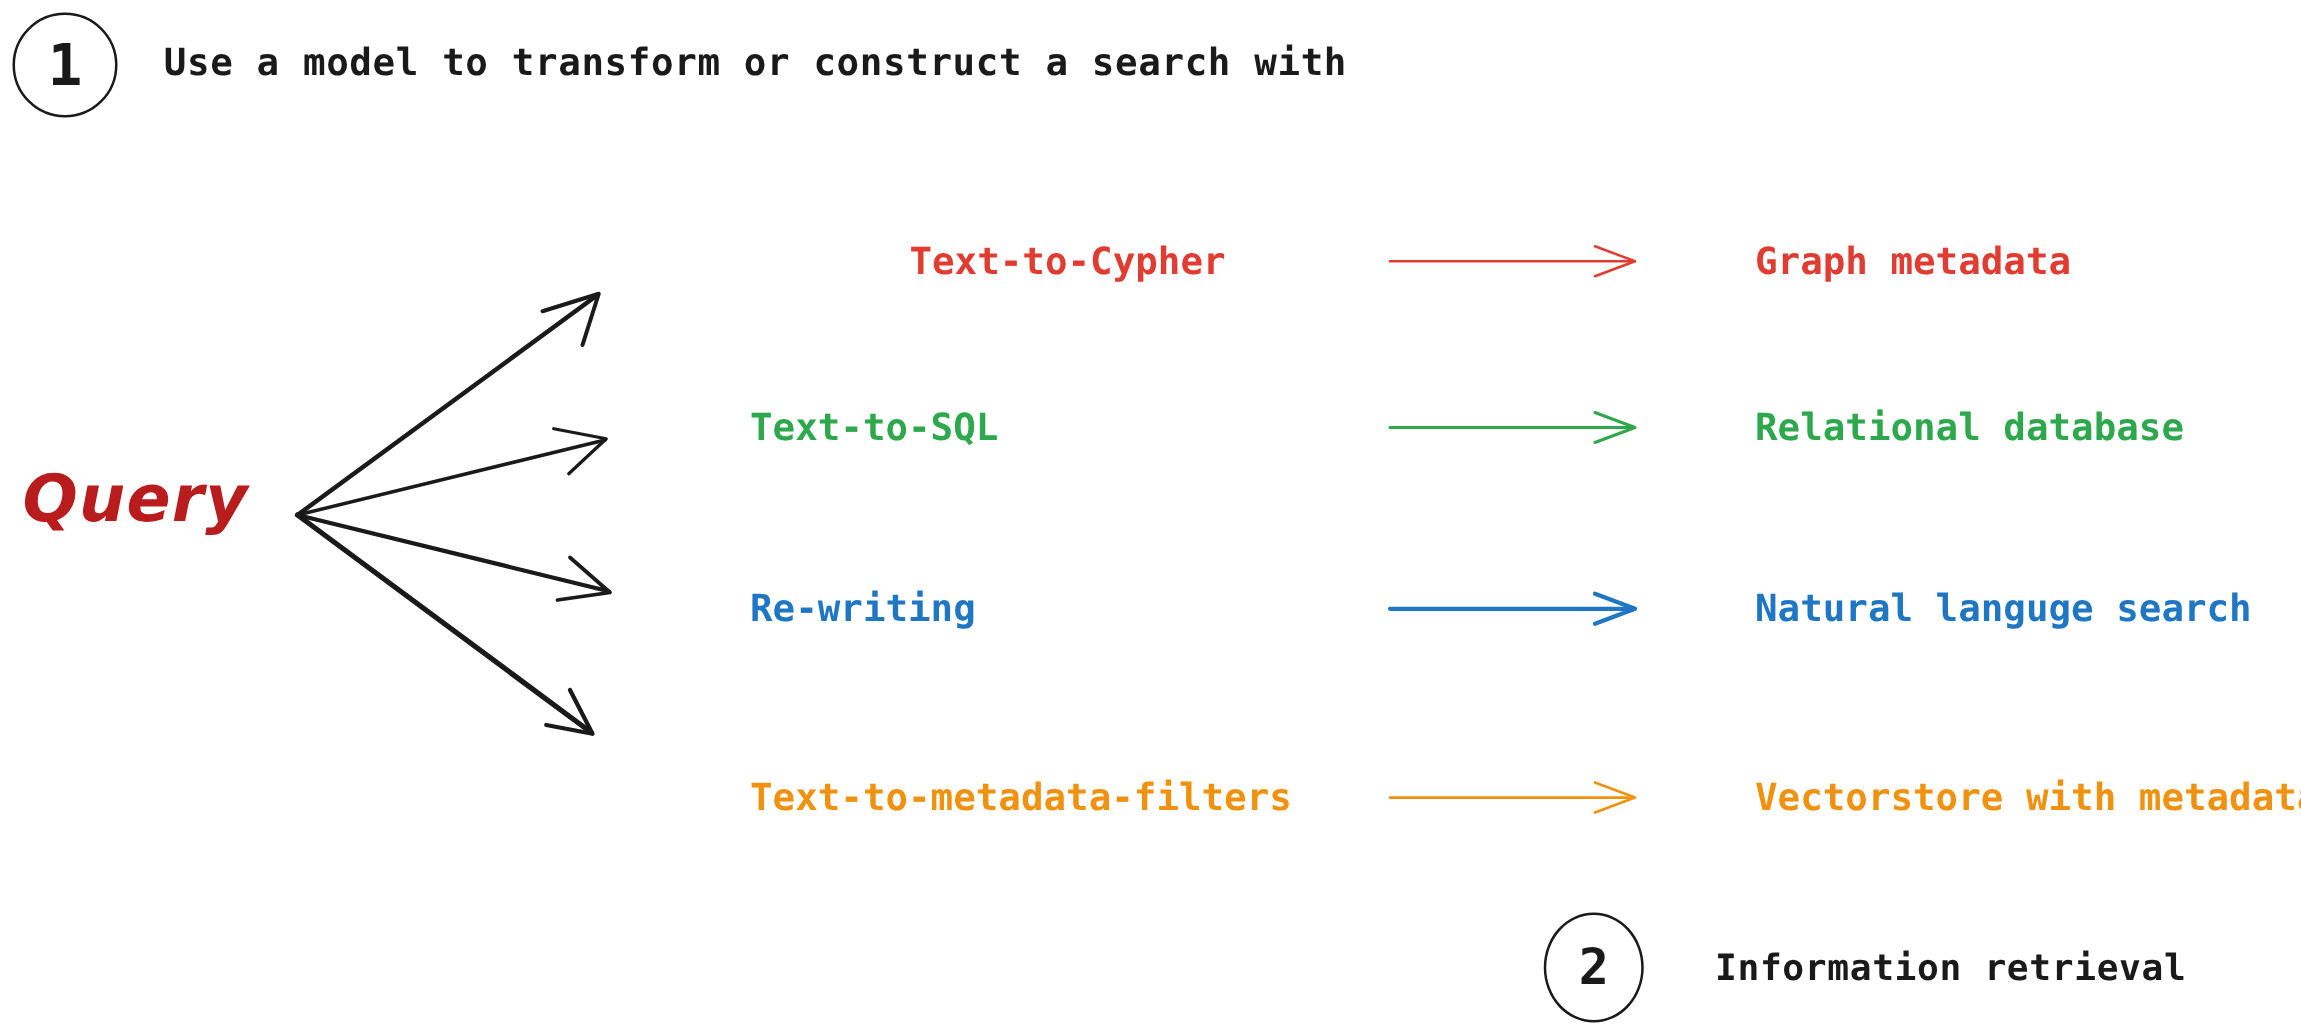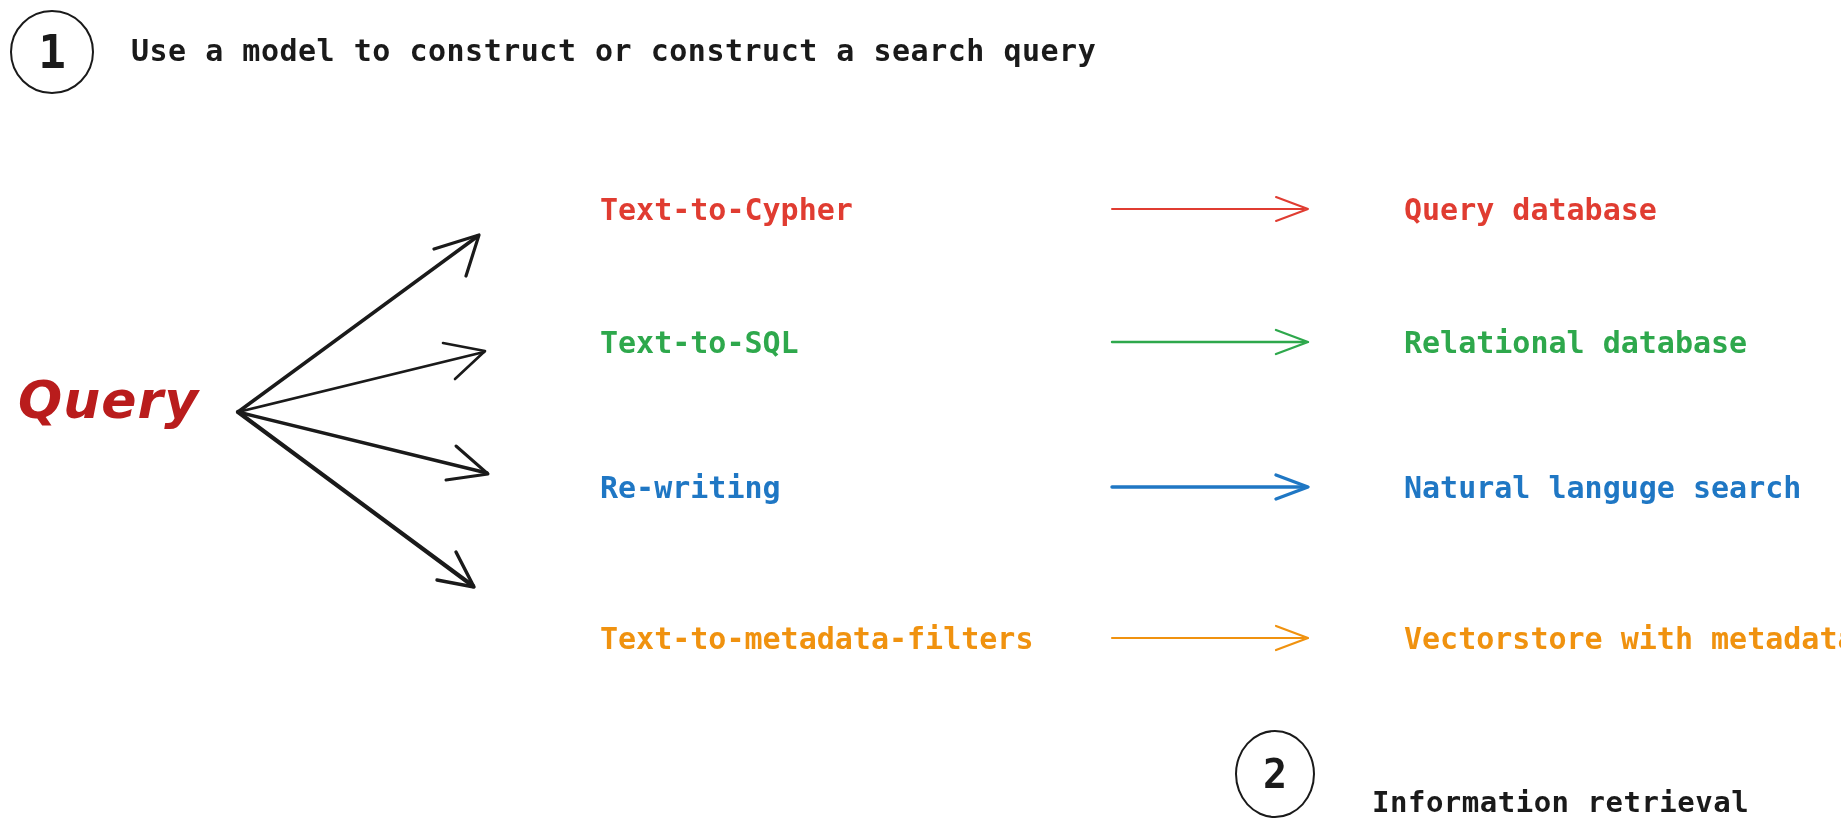--- a/index.html
+++ b/index.html
@@ -61,21 +61,20 @@
     left: 131px;
     top: 33px;
     font-size: 30px;
     letter-spacing: 0.5px;
   }
   #step-2-title {
     left: 1372px;
     top: 757px;
     font-size: 29px;
     letter-spacing: 0.5px;
-    margin-top: 28px;
   }
 
   
   #query-label {
     position: absolute;
     left: 18px;
     top: 370px;
     font-family: "DejaVu Sans", sans-serif;
     font-weight: 700;
     font-style: italic;
@@ -135,21 +134,21 @@
   #branch-row-3 { top: 610px; align-items: center; }
 </style>
 </head>
 <body>
 
 <div id="canvas">
 
   <div id="step-1-badge" class="step-badge">
     <span>1</span>
   </div>
-  <div id="step-1-title" class="step-title">Use a model to construct or construct a search query</div>
+  <div id="step-1-title" class="step-title">Use a model to transform or construct a search with</div>
 
   <div id="query-label">Query</div>
 
   <svg id="fan-arrows" viewBox="0 0 1841 828">
     <g fill="none" stroke="#1a1a1a" stroke-linecap="round" stroke-linejoin="round">
 
       <g>
         <path d="M238,412 L478,236" stroke-width="3.6"></path>
         <path d="M434,249 L479,235 L466,276" stroke-width="3.2"></path>
       </g>
@@ -165,28 +164,28 @@
       </g>
 
       <g>
         <path d="M238,412 L473,586" stroke-width="4.2"></path>
         <path d="M456,552 L474,587 L437,580" stroke-width="3.4"></path>
       </g>
     </g>
   </svg>
 
   <div id="branch-row-0" class="branch-row">
-    <div class="branch-method" style="color: rgb(224, 60, 49);">Text-to-Cypher</div>
+    <div class="branch-method" style="color: rgb(224, 60, 49); text-align: center;">Text-to-Cypher</div>
     <svg class="branch-arrow" viewBox="0 0 220 36" preserveAspectRatio="none">
       <g fill="none" stroke-linecap="round" stroke-linejoin="round" stroke="#e03c31" stroke-width="2">
         <path d="M4,18 L196,18"></path>
         <path d="M168,6 L200,18 L168,30"></path>
       </g>
     </svg>
-    <div class="branch-target" style="color: rgb(224, 60, 49);">Query database</div>
+    <div class="branch-target" style="color: rgb(224, 60, 49);">Graph metadata</div>
   </div>
 
   <div id="branch-row-1" class="branch-row">
     <div class="branch-method" style="color: rgb(46, 168, 76);">Text-to-SQL</div>
     <svg class="branch-arrow" viewBox="0 0 220 36" preserveAspectRatio="none">
       <g fill="none" stroke-linecap="round" stroke-linejoin="round" stroke="#2ea84c" stroke-width="2.4">
         <path d="M4,18 L196,18"></path>
         <path d="M168,6 L200,18 L168,30"></path>
       </g>
     </svg>

